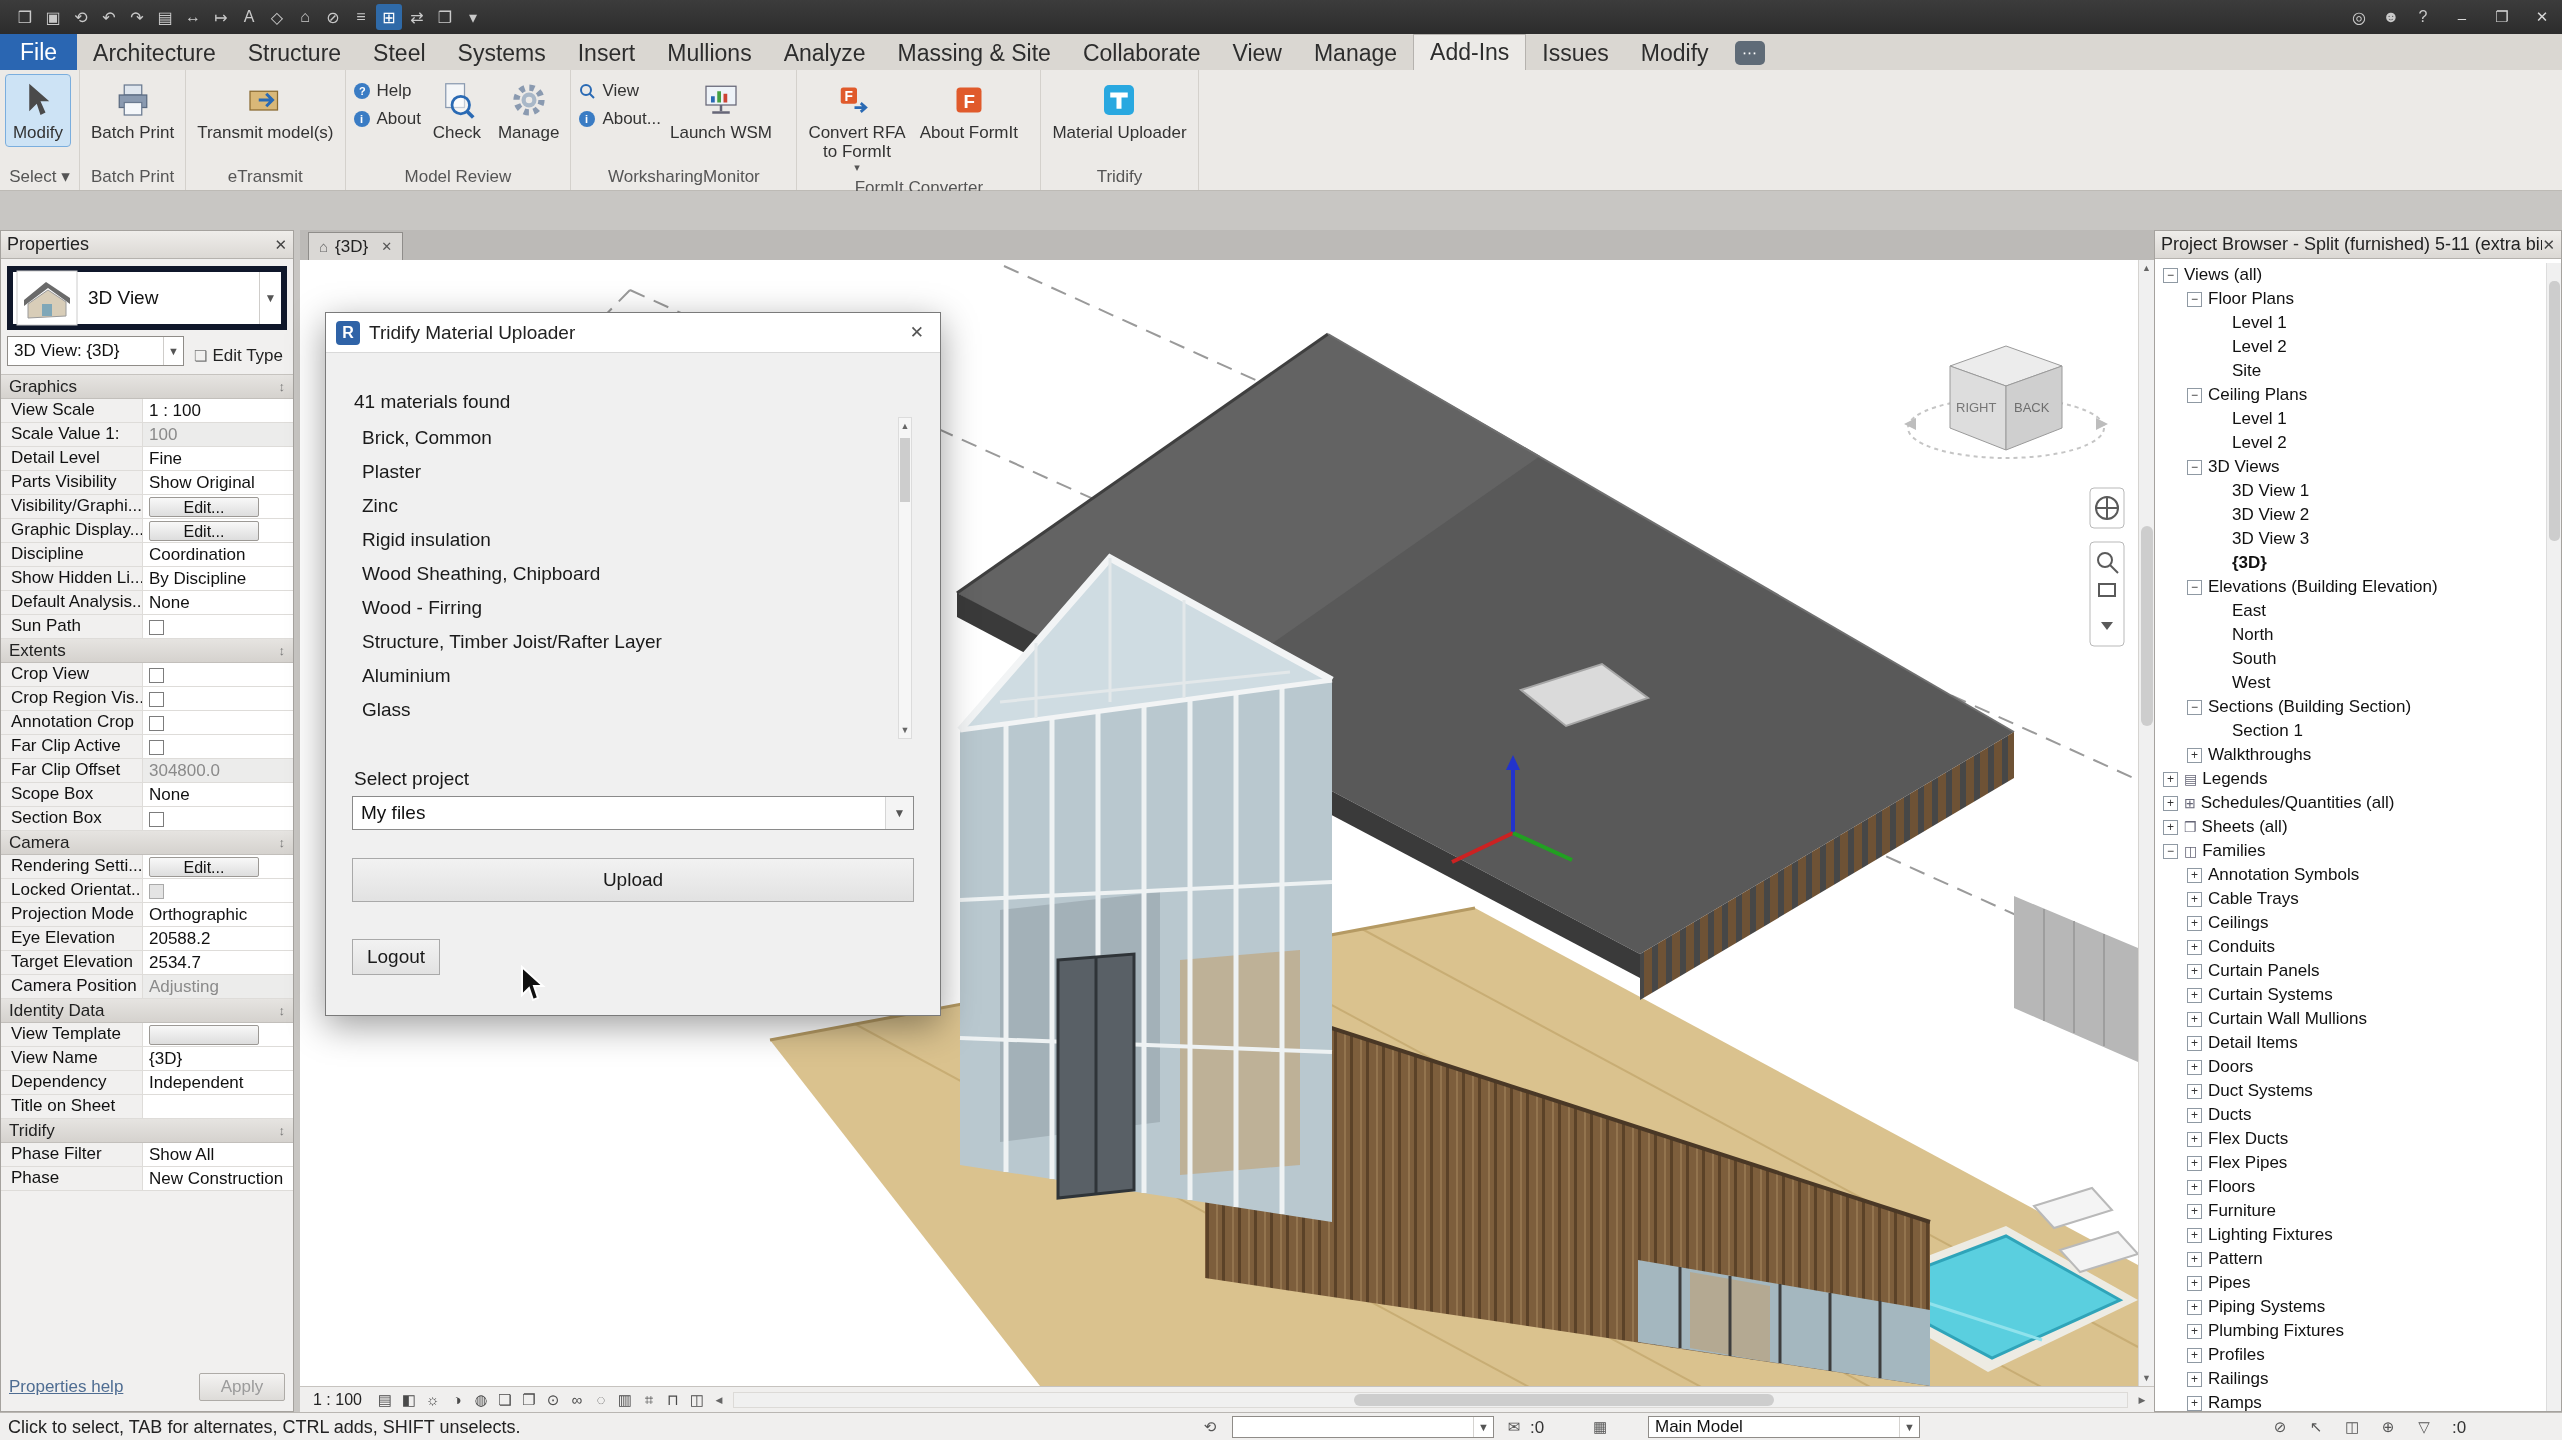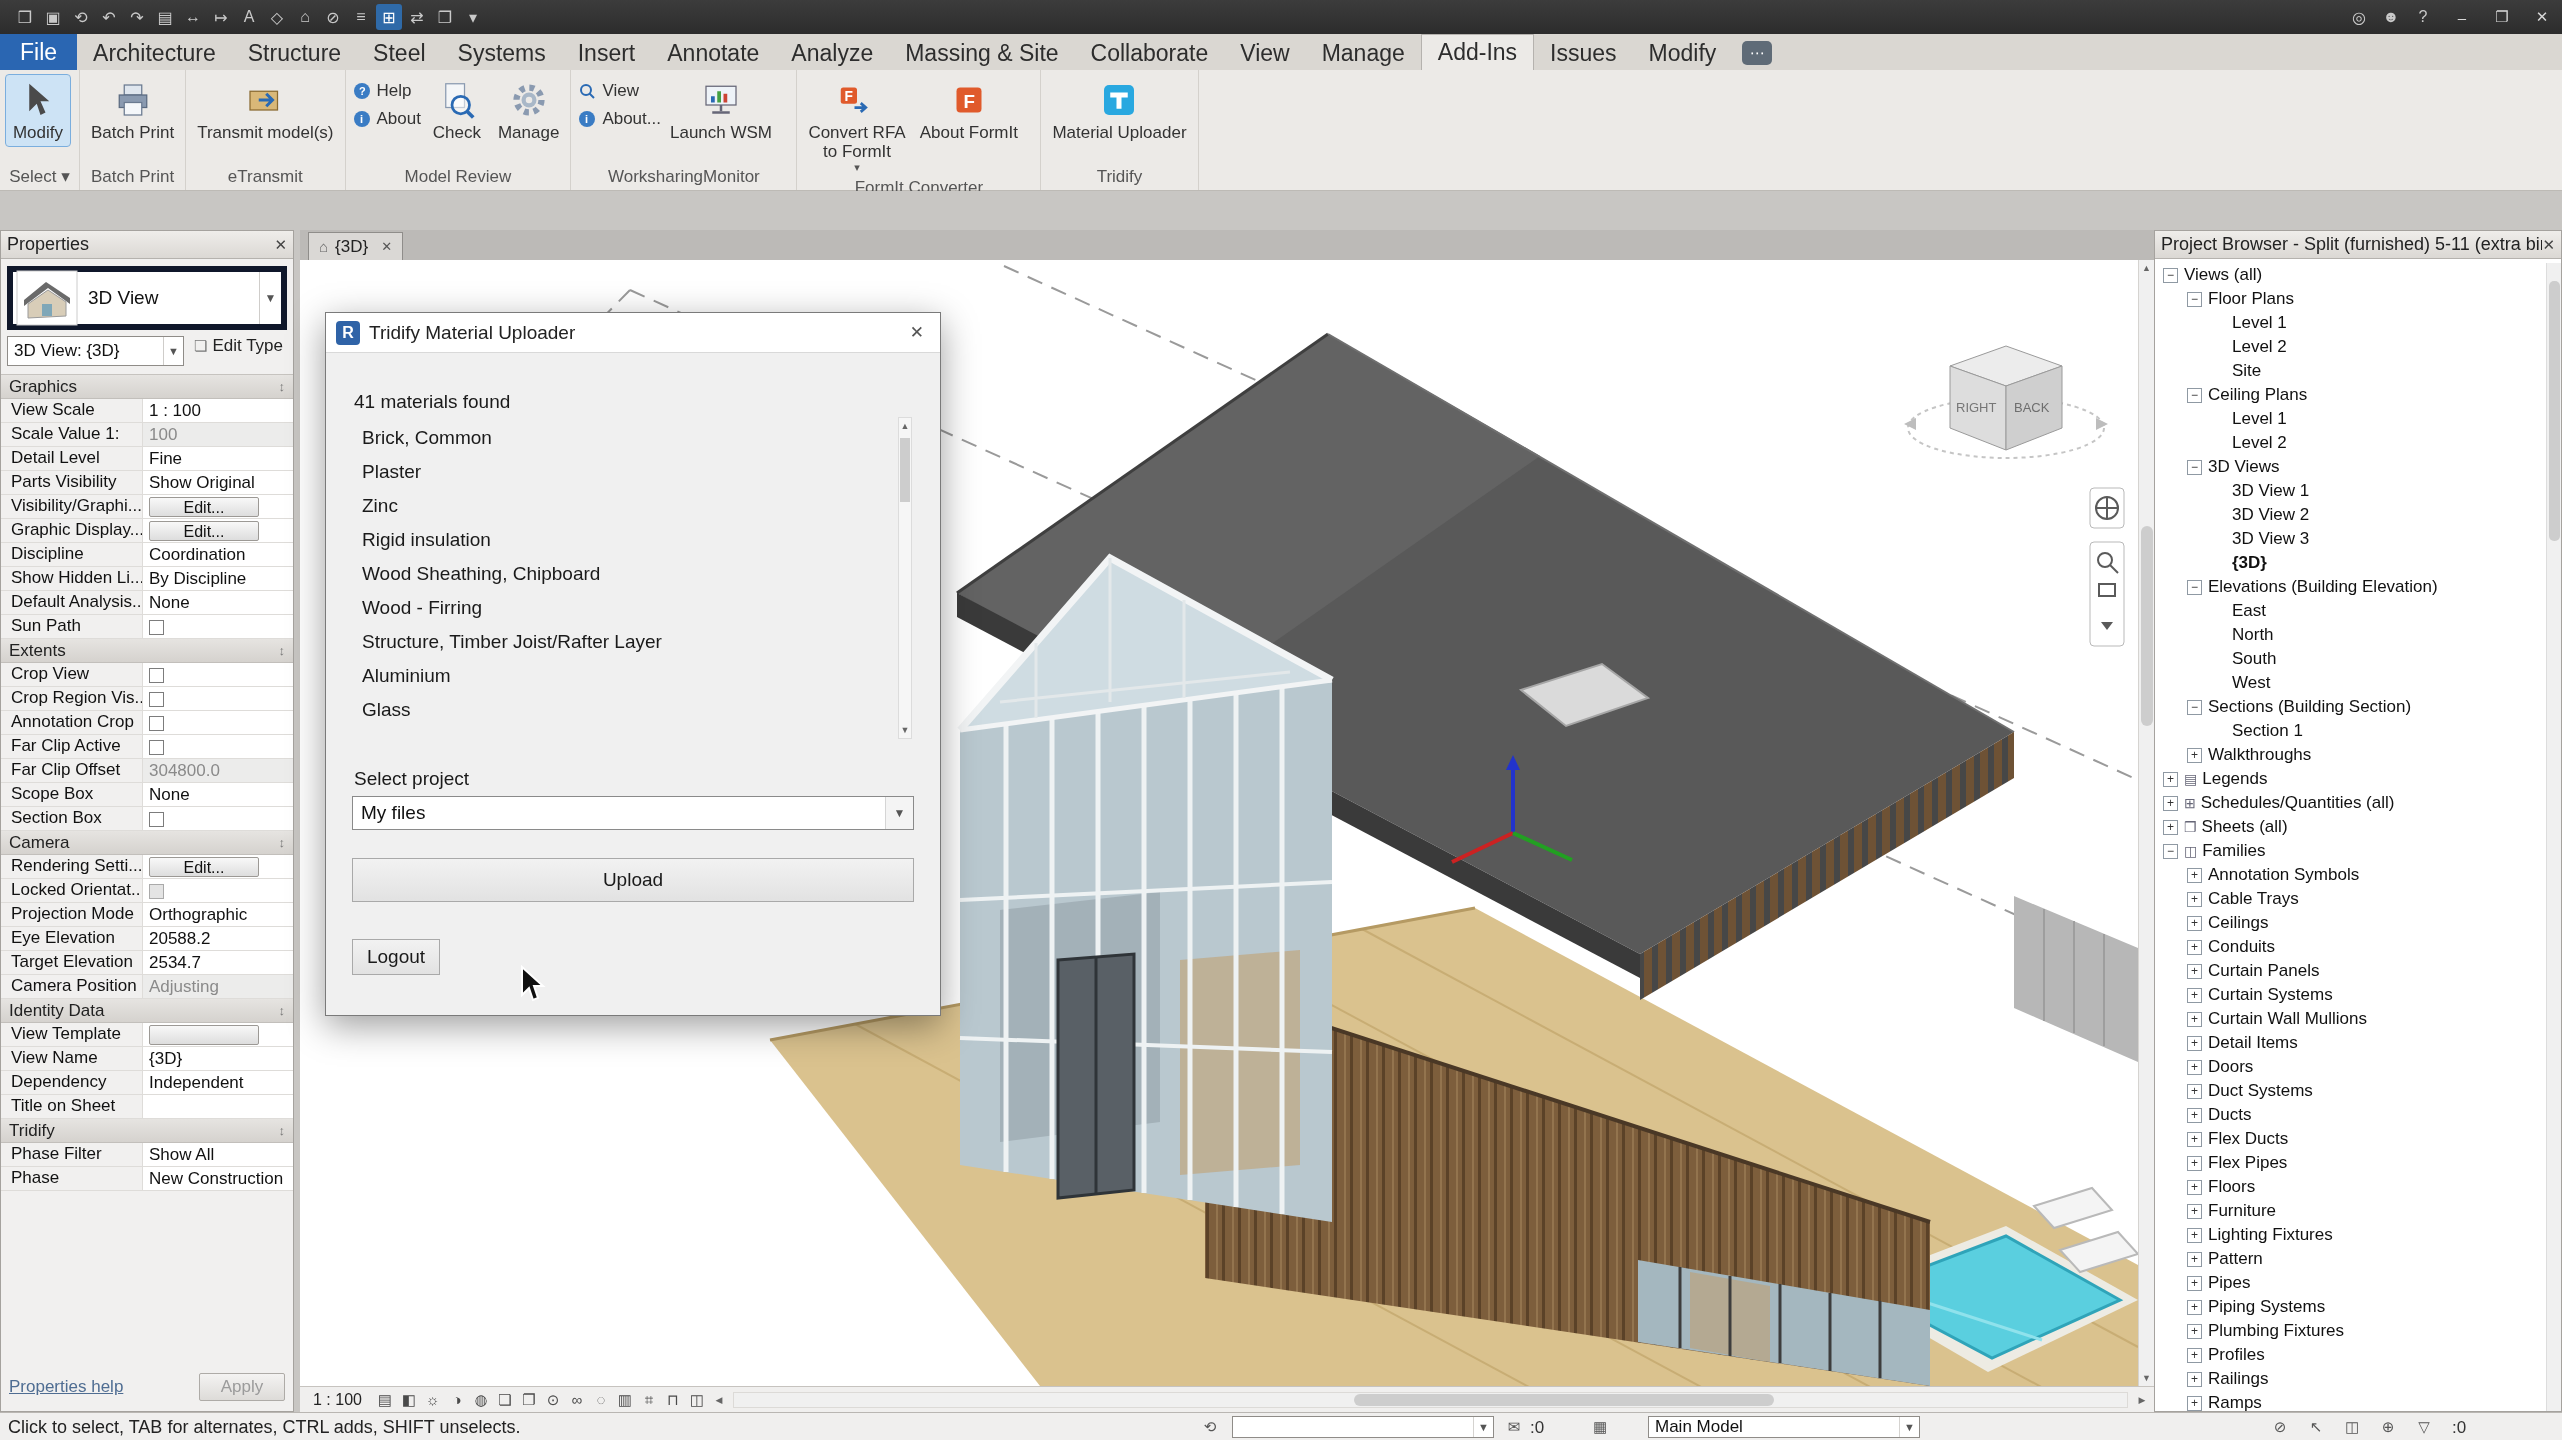--- a/index.html
+++ b/index.html
@@ -41,21 +41,21 @@
   #gapcol { position:absolute; left:294px; top:230px; width:6px; height:1182px; background:#c8c6c3; }
 
   
   #props { position:absolute; left:0; top:230px; width:294px; height:1182px; background:#f1f0ef; border:1px solid #a5a29e; display:flex; flex-direction:column; }
   .palette-head { height:28px; background:linear-gradient(#efedea,#dbd8d4); border-bottom:1px solid #b5b2ae; display:flex; align-items:center; padding:6px 6px; font-size:18px; color:#222; }
   .palette-head .x { margin-left:auto; color:#444; font-size:15px; }
   #type-selector { margin:7px 6px 0 6px; height:64px; background:#fff; border:6px solid #0f172a; display:flex; align-items:center; }
   #type-selector .timg { width:62px; height:56px; margin-left:3px; }
   #type-selector .tname { font-size:19px; color:#111; margin-left:10px; }
   #type-selector .tarrow { margin-left:auto; width:22px; align-self:stretch; border-left:1px solid #cfcdca; display:flex; align-items:center; justify-content:center; color:#555; font-size:12px; }
-  #selector-row { margin:6px 6px 8px 6px; display:flex; align-items:flex-start; gap:6px; }
+  #selector-row { margin:6px 6px 8px 6px; display:flex; align-items:flex-end; gap:6px; }
   #view-combo { flex:1; height:30px; background:#fff; border:1px solid #8f8c88; display:flex; align-items:center; font-size:17px; padding-left:6px; color:#111; }
   #view-combo .tarrow { margin-left:auto; width:20px; height:100%; border-left:1px solid #cfcdca; display:flex; align-items:center; justify-content:center; color:#555; font-size:11px; }
   #edit-type { display:flex; align-items:center; gap:5px; font-size:17px; color:#222; padding:0 4px; }
   #edit-type .sic { color:#777; font-size:15px; }
   #pgrid { border-top:1px solid #c6c3bf; }
   .pgroup-head { height:24px; background:linear-gradient(#e6e4e1,#d5d2ce); border-bottom:1px solid #c2bfbb; display:flex; align-items:center; font-size:17px; color:#222; padding:0 8px; }
   .pgroup-head .gg { margin-left:auto; color:#777; font-size:13px; }
   .prow { display:flex; height:24px; border-bottom:1px solid #dedcd9; font-size:17px; }
   .plabel { width:142px; padding:1px 4px 0 10px; color:#111; overflow:hidden; white-space:nowrap; background:#f1f0ef; border-right:1px solid #dedcd9; }
   .pval { flex:1; background:#fff; padding:1px 4px 0 6px; color:#111; overflow:hidden; white-space:nowrap; display:flex; align-items:center; }
@@ -159,21 +159,21 @@
       </div>
   </div>
 
   <div id="tabrow">
       <div class="rtab file">File</div>
       <div class="rtab">Architecture</div>
       <div class="rtab">Structure</div>
       <div class="rtab">Steel</div>
       <div class="rtab">Systems</div>
       <div class="rtab">Insert</div>
-      <div class="rtab">Annotate</div>
+      <div class="rtab">Mullions</div>
       <div class="rtab">Analyze</div>
       <div class="rtab">Massing &amp; Site</div>
       <div class="rtab">Collaborate</div>
       <div class="rtab">View</div>
       <div class="rtab">Manage</div>
       <div class="rtab active">Add-Ins</div>
       <div class="rtab">Issues</div>
       <div class="rtab">Modify</div>
       <div class="tab-extra">⋯</div>
     </div>

